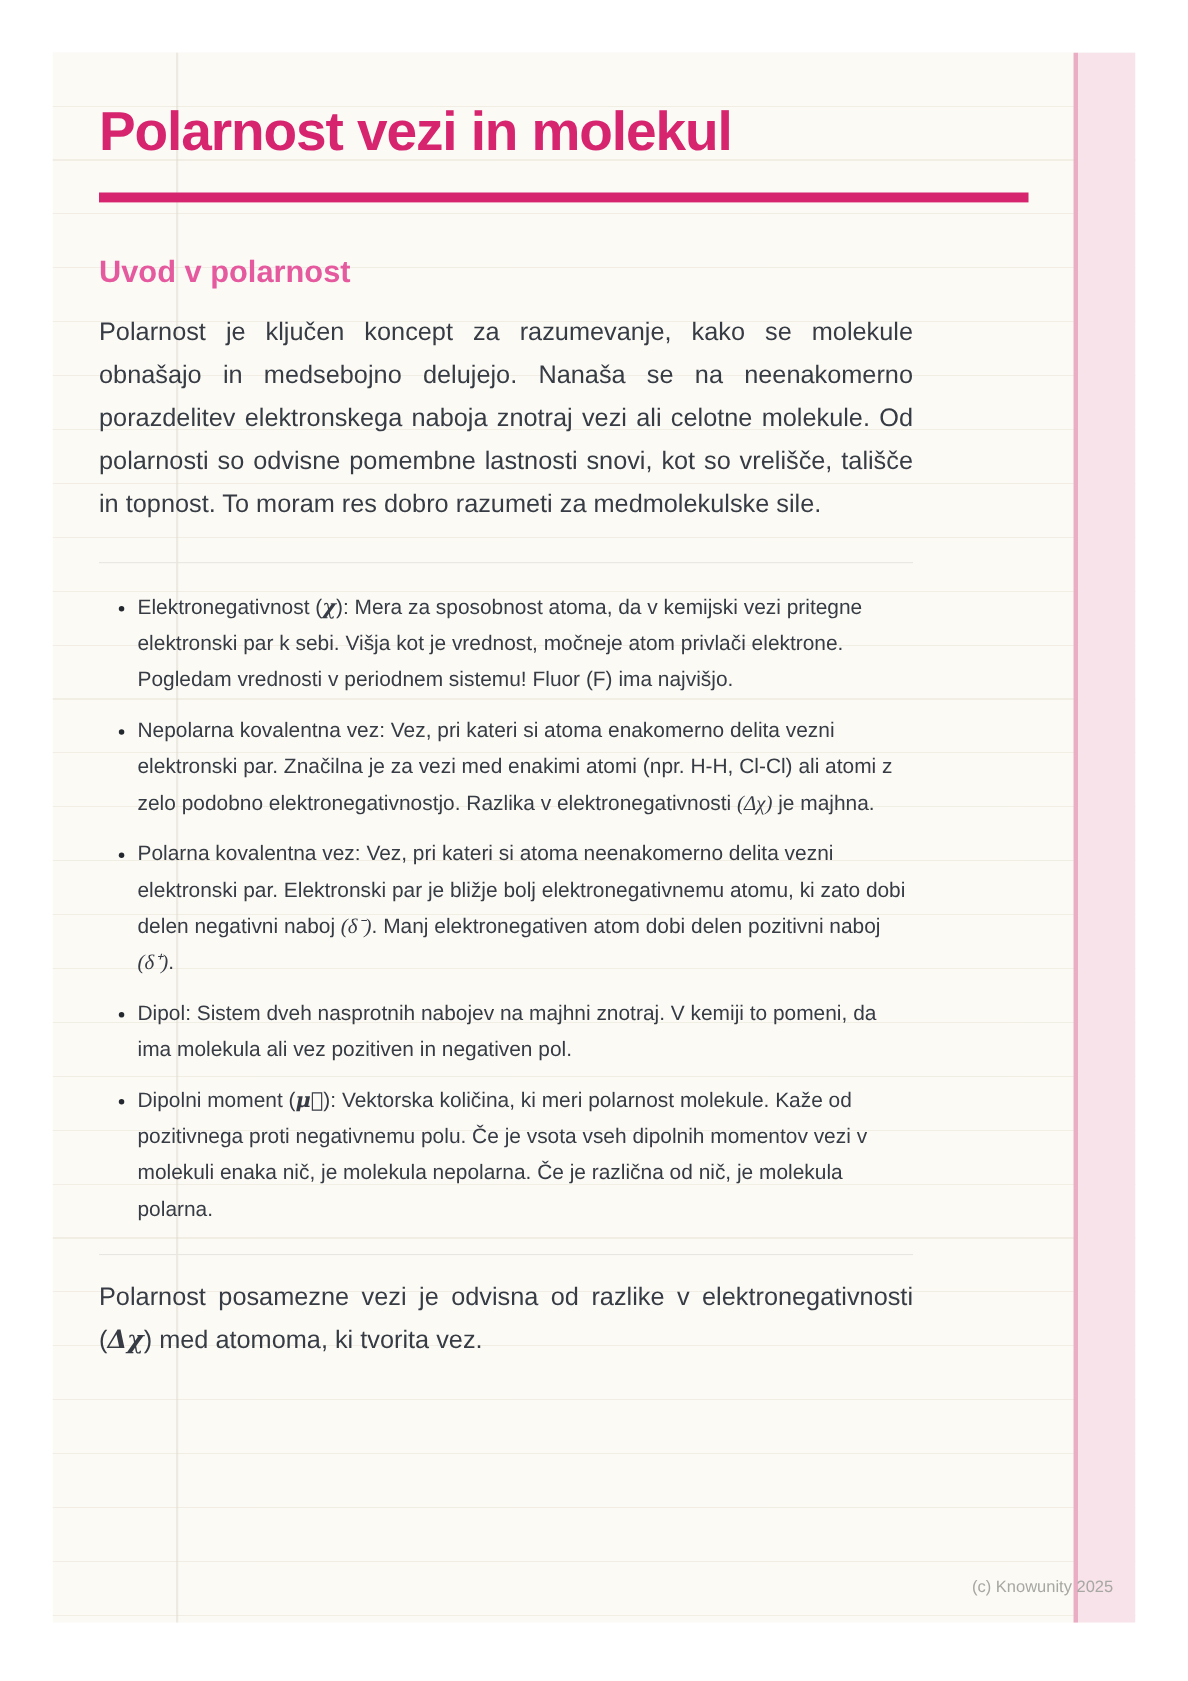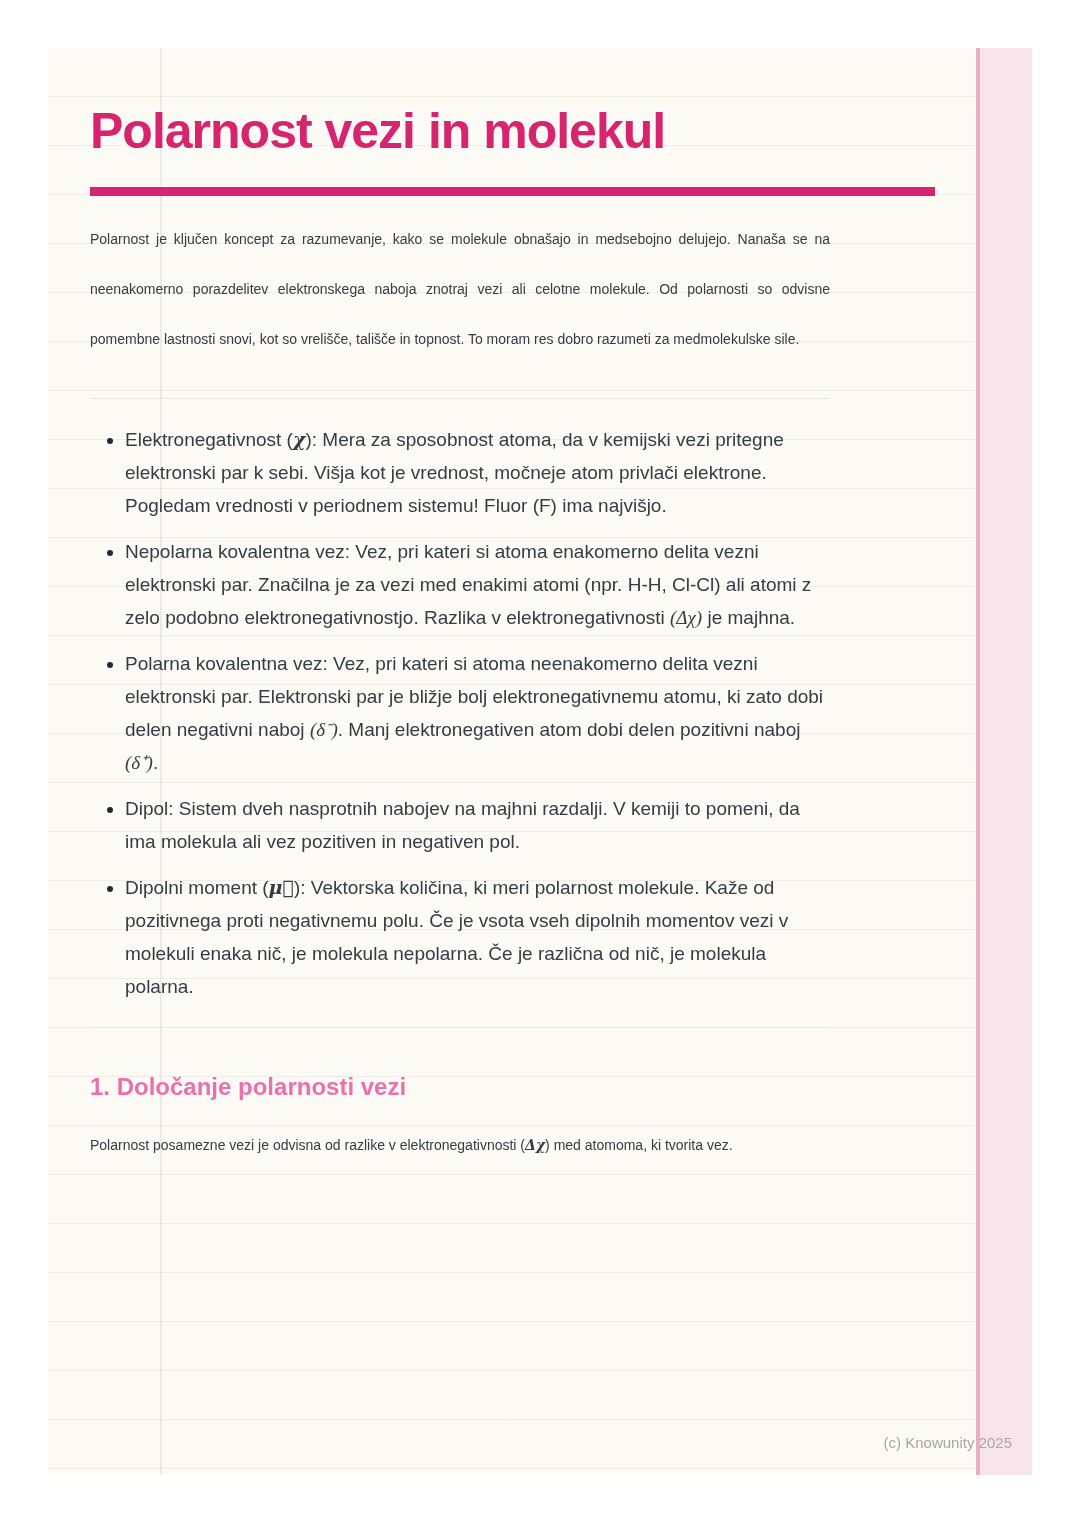--- a/index.html
+++ b/index.html
@@ -18,34 +18,34 @@
   }
   .margin-line{
     position:absolute;left:112px;top:0;bottom:0;width:2px;
     background:rgba(226,220,207,0.55);
   }
   .stripe{
     position:absolute;right:0;top:0;bottom:0;width:52px;
     background:#f9e3ea;border-left:4px solid #e9aec4;
   }
   .content{
-    position:absolute;left:42px;top:12px;width:740px;padding-top:42px;
+    position:absolute;left:42px;top:0;width:740px;padding-top:42px;
   }
   h1{
     margin:0;font-size:50px;line-height:58px;font-weight:700;
     letter-spacing:-1px;color:#d6246f;white-space:nowrap;
   }
   .title-rule{width:845px;height:9px;background:#d6246f;margin-top:27px;}
   h2{margin:0;font-size:28px;line-height:34px;font-weight:700;color:#e5599f;}
   .h2-uvod{margin-top:46px;}
   .h2-kljucni{margin-top:37px;}
   .h2-podrobnejsa{margin-top:33px;}
   h3{margin:44px 0 0 0;font-size:24px;line-height:30px;font-weight:700;color:#ec6fad;}
   p.body{
-    margin:18px 0 0 0;font-size:14px;line-height:50px;
+    margin:18px 0 0 0;font-size:23px;line-height:39px;
     color:#363b44;text-align:justify;
   }
   .divider{
     border:none;border-top:1px solid #e8e6e0;
     width:740px;margin:34px 0 0 0;
   }
   .divider-2{margin-top:24px;}
   ul.terms{
     margin:24px 0 0 0;padding-left:35px;
     font-size:19px;line-height:33px;color:#363b44;
@@ -66,37 +66,37 @@
 
 <div class="page">
   <div class="margin-line"></div>
   <aside class="stripe"></aside>
 
   <main class="content">
     <h1>Polarnost vezi in molekul</h1>
     <div class="title-rule"></div>
 
     <section>
+      <h2 class="h2-uvod">Uvod v polarnost</h2>
       <p class="body">Polarnost je ključen koncept za razumevanje, kako se molekule obnašajo in medsebojno delujejo. Nanaša se na neenakomerno porazdelitev elektronskega naboja znotraj vezi ali celotne molekule. Od polarnosti so odvisne pomembne lastnosti snovi, kot so vrelišče, tališče in topnost. To moram res dobro razumeti za medmolekulske sile.</p>
     </section>
 
     <hr class="divider">
 
     <section>
       <ul class="terms">
         <li><span><span class="run b">Elektronegativnost (</span><span class="run bm">χ</span><span class="run b">)</span><span class="run ">: Mera za sposobnost atoma, da v kemijski vezi pritegne elektronski par k sebi. Višja kot je vrednost, močneje atom privlači elektrone. </span><span class="run i">Pogledam vrednosti v periodnem sistemu! Fluor (F) ima najvišjo.</span></span></li>
         <li><span><span class="run b">Nepolarna kovalentna vez</span><span class="run ">: Vez, pri kateri si atoma enakomerno delita vezni elektronski par. Značilna je za vezi med enakimi atomi (npr. H-H, Cl-Cl) ali atomi z zelo podobno elektronegativnostjo. Razlika v elektronegativnosti </span><span class="run m">(Δχ)</span><span class="run "> je majhna.</span></span></li>
         <li><span><span class="run b">Polarna kovalentna vez</span><span class="run ">: Vez, pri kateri si atoma neenakomerno delita vezni elektronski par. Elektronski par je bližje bolj elektronegativnemu atomu, ki zato dobi delen negativni naboj </span><span class="run m">(δ⁻)</span><span class="run ">. Manj elektronegativen atom dobi delen pozitivni naboj </span><span class="run m">(δ⁺)</span><span class="run ">.</span></span></li>
-        <li><span><span class="run b">Dipol</span><span class="run ">: Sistem dveh nasprotnih nabojev na majhni razdalji. V kemiji to pomeni, da ima molekula ali vez pozitiven in negativen pol.</span></span></li>
+        <li><span><span class="run b">Dipol</span><span class="run ">: Sistem dveh nasprotnih nabojev na majhni znotraj. V kemiji to pomeni, da ima molekula ali vez pozitiven in negativen pol.</span></span></li>
         <li><span><span class="run b">Dipolni moment (</span><span class="run bm">μ⃗</span><span class="run b">)</span><span class="run ">: Vektorska količina, ki meri polarnost molekule. Kaže od pozitivnega proti negativnemu polu. Če je vsota vseh dipolnih momentov vezi v molekuli enaka nič, je molekula nepolarna. Če je različna od nič, je molekula polarna.</span></span></li>
       </ul>
     </section>
 
     <hr class="divider divider-2">
 
     <section>
-      <h3>1. Določanje polarnosti vezi</h3>
       <p class="body"><span class="run ">Polarnost posamezne vezi je odvisna od </span><span class="run b">razlike v elektronegativnosti (</span><span class="run bm">Δχ</span><span class="run b">)</span><span class="run "> med atomoma, ki tvorita vez.</span></p>
     </section>
   </main>
 
   <div class="watermark">(c) Knowunity 2025</div>
 </div>
 
 </body></html>

